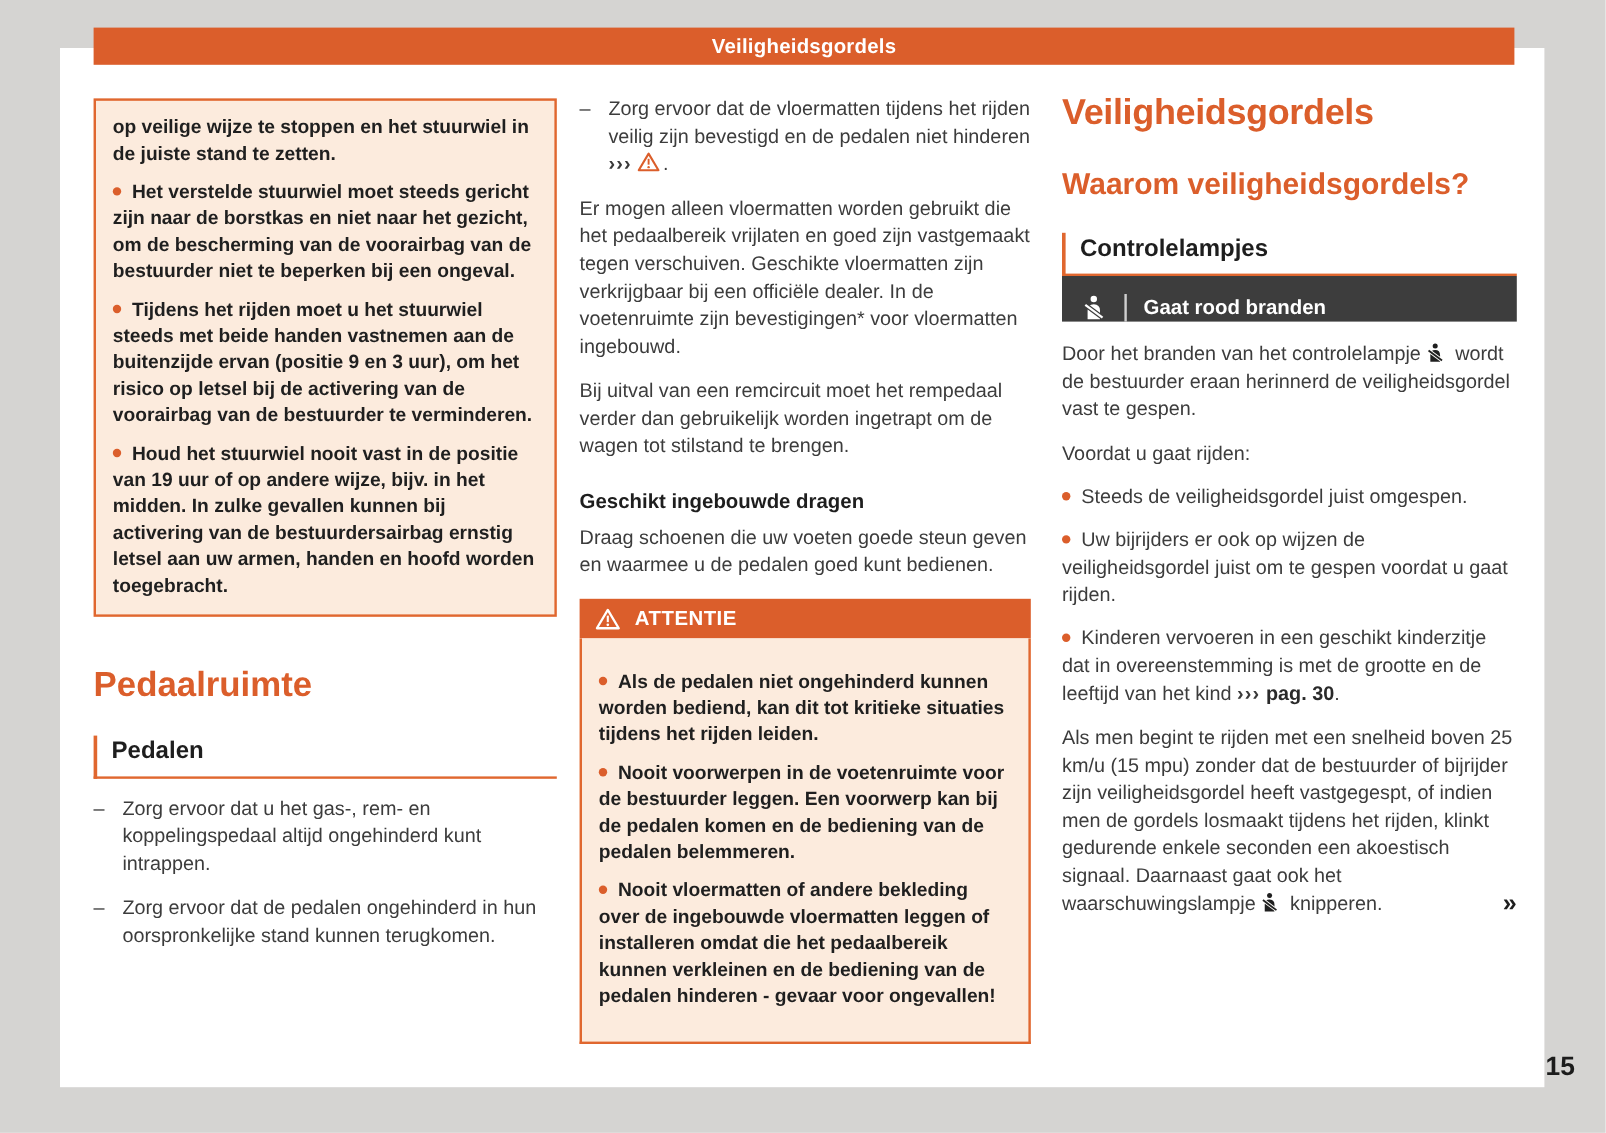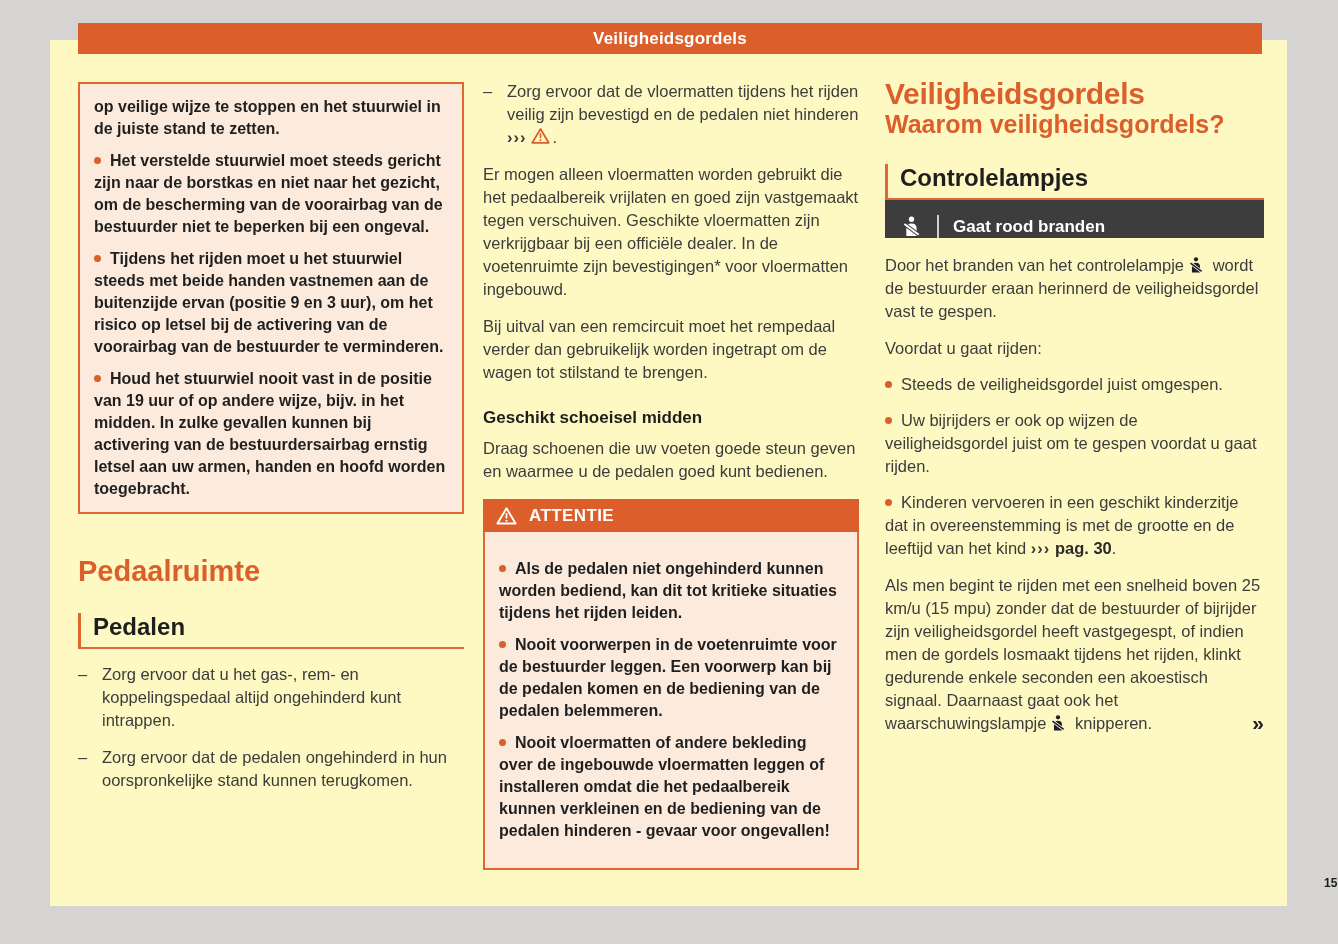--- a/index.html
+++ b/index.html
@@ -7,21 +7,21 @@
   body {
     background:#d5d4d2;
     font-family:"Liberation Sans","DejaVu Sans",sans-serif;
     color:#3c3c3c;
     position:relative;
     overflow:hidden;
   }
   .page {
     position:absolute; left:50px; top:40px;
     width:1237px; height:866px;
-    background:#fef9c3;
+    background:#ffffff;
     --icon-gap:#fffefb;
   }
   .header-bar {
     position:absolute; left:28px; top:-17px;
     width:1184px; height:31px;
     background:#db5e2b;
     color:#fff; font-weight:bold; font-size:17px;
     text-align:center; line-height:31px;
     letter-spacing:0.2px;
   }
@@ -67,26 +67,27 @@
   .chapter-title {
     color:#db5e2b; font-weight:bold; font-size:30px; line-height:32px;
     letter-spacing:-0.3px;
   }
   .big-title {
     color:#db5e2b; font-weight:bold; font-size:29px; line-height:31px;
     margin-top:42px;
   }
   .section-q-title {
     color:#db5e2b; font-weight:bold; font-size:25px; line-height:28px;
+    margin-top:30px;
   }
   .sub-heading {
     border-left:3px solid #e0672f;
     border-bottom:2px solid #e0672f;
     padding:2px 0 9px 12px;
-    font-weight:bold; font-size:24px; color:#1e1e1e;
+    font-weight:bold; font-size:20px; color:#1e1e1e;
     margin-top:26px;
   }
   .bold-heading { font-weight:bold; color:#1e1e1e; font-size:17px; margin-top:22px; }
 
   
   .dash-item {
     position:relative; padding-left:24px; margin-top:14px;
   }
   .dash-item .dash { position:absolute; left:0; top:0; }
   .para { margin-top:14px; }
@@ -115,21 +116,21 @@
   .page-ref { font-weight:bold; color:#2a2a2a; }
   .inline-icon { vertical-align:-3px; margin:0 3px; }
   .tri-inline { vertical-align:-2px; margin:0 2px 0 5px; }
 
   .continue-mark {
     text-align:right; font-weight:bold; font-size:21px; color:#1e1e1e;
     margin-top:-24px;
   }
   .page-number {
     position:absolute; left:1288px; top:876px;
-    font-weight:bold; font-size:12px; color:#1c1c1c;padding-left:36px;
+    font-weight:bold; font-size:22px; color:#1c1c1c;
   }
 </style>
 </head>
 <body>
 
 <div class="page">
 
   <div class="header-bar">
     <span>Veiligheidsgordels</span>
   </div>
@@ -154,21 +155,21 @@
     <p class="dash-item" style="margin-top:0"><span class="dash">–</span><span>Zorg ervoor dat de vloermatten tijdens het rijden veilig zijn bevestigd en de pedalen niet hinderen</span>
       <span class="ref-mark">›››</span><svg class="tri-inline" width="19" height="18" viewBox="0 0 24 22">
           <path d="M12 2.2 L22.4 19.6 L1.6 19.6 Z" fill="none" stroke="#db5e2b" stroke-width="2.2" stroke-linejoin="round"></path>
           <rect x="11" y="7.6" width="2" height="6.2" fill="#db5e2b"></rect>
           <circle cx="12" cy="16.4" r="1.25" fill="#db5e2b"></circle>
         </svg><span>.</span></p>
 
     <p class="para">Er mogen alleen vloermatten worden gebruikt die het pedaalbereik vrijlaten en goed zijn vastgemaakt tegen verschuiven. Geschikte vloermatten zijn verkrijgbaar bij een officiële dealer. In de voetenruimte zijn bevestigingen* voor vloermatten ingebouwd.</p>
     <p class="para">Bij uitval van een remcircuit moet het rempedaal verder dan gebruikelijk worden ingetrapt om de wagen tot stilstand te brengen.</p>
 
-    <h3 class="bold-heading">Geschikt schoeisel midden</h3>
+    <h3 class="bold-heading">Geschikt ingebouwde dragen</h3>
     <p class="para" style="margin-top:8px">Draag schoenen die uw voeten goede steun geven en waarmee u de pedalen goed kunt bedienen.</p>
 
     <div class="attention-box">
       <div class="attention-header">
         <svg class="tri-icon" width="21" height="20" viewBox="0 0 24 22">
             <path d="M12 2.2 L22.4 19.6 L1.6 19.6 Z" fill="none" stroke="#ffffff" stroke-width="2.2" stroke-linejoin="round"></path>
             <rect x="11" y="7.6" width="2" height="6.2" fill="#ffffff"></rect>
             <circle cx="12" cy="16.4" r="1.25" fill="#ffffff"></circle>
           </svg>
         <span class="attention-title">ATTENTIE</span>

